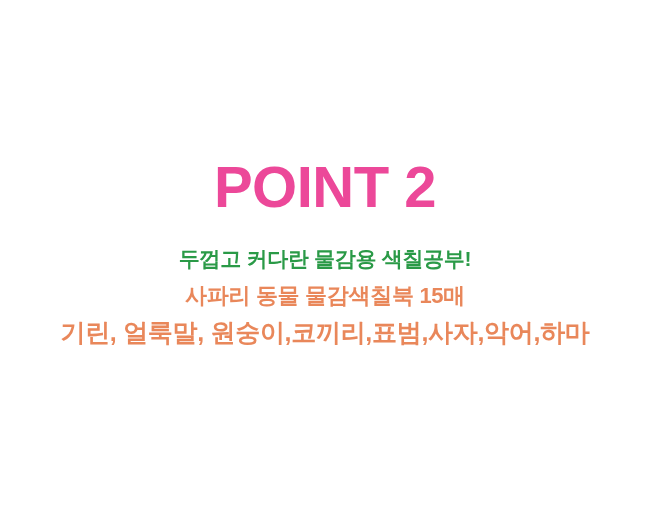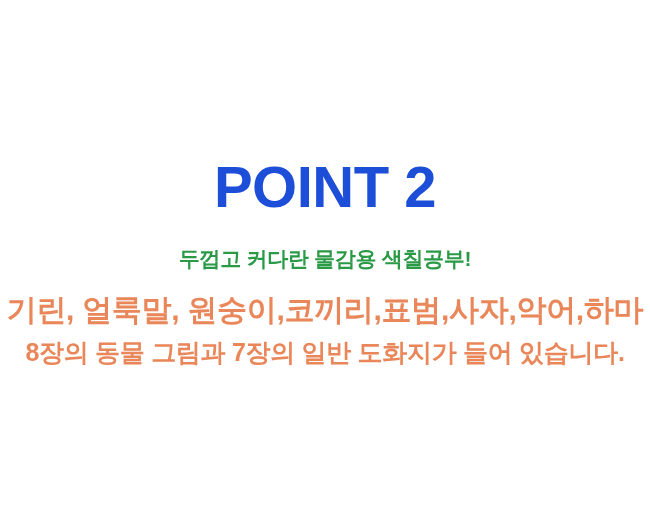--- a/index.html
+++ b/index.html
@@ -35,21 +35,21 @@
     justify-content: flex-start;
   }
 
   .headline {
     margin: 0;
     padding: 0;
     font-size: 58px;
     font-weight: bold;
     line-height: 1;
     letter-spacing: -0.5px;
-    color: #1d4ed8;
+    color: #ec4899;
     text-align: center;
     margin-top: 158px;
   }
 
   .subhead {
     margin: 0;
     padding: 0;
     font-size: 21px;
     font-weight: bold;
     line-height: 1.05;
@@ -69,38 +69,38 @@
     letter-spacing: -0.3px;
     white-space: nowrap;
   }
 
   .detail-line.product {
     font-size: 22px;
     margin-top: 14px;
   }
 
   .detail-line.animals {
-    font-size: 30px;
-    margin-top: 24px;
+    font-size: 25px;
+    margin-top: 12px;
   }
 
   .detail-line.contents {
     font-size: 25px;
     margin-top: 13px;
   }
 </style>
 </head>
 <body>
 
 <div class="promo-panel">
   <div class="content-stack">
 
     <div class="headline">POINT 2</div>
 
     <div class="subhead">두껍고 커다란 물감용 색칠공부!</div>
 
+    <div class="detail-line product">사파리 동물 물감색칠북 15매</div>
 
     <div class="detail-line animals">기린, 얼룩말, 원숭이,코끼리,표범,사자,악어,하마</div>
 
-    <div class="detail-line contents">8장의 동물 그림과 7장의 일반 도화지가 들어 있습니다.</div>
 
   </div>
 </div>
 
 </body></html>

